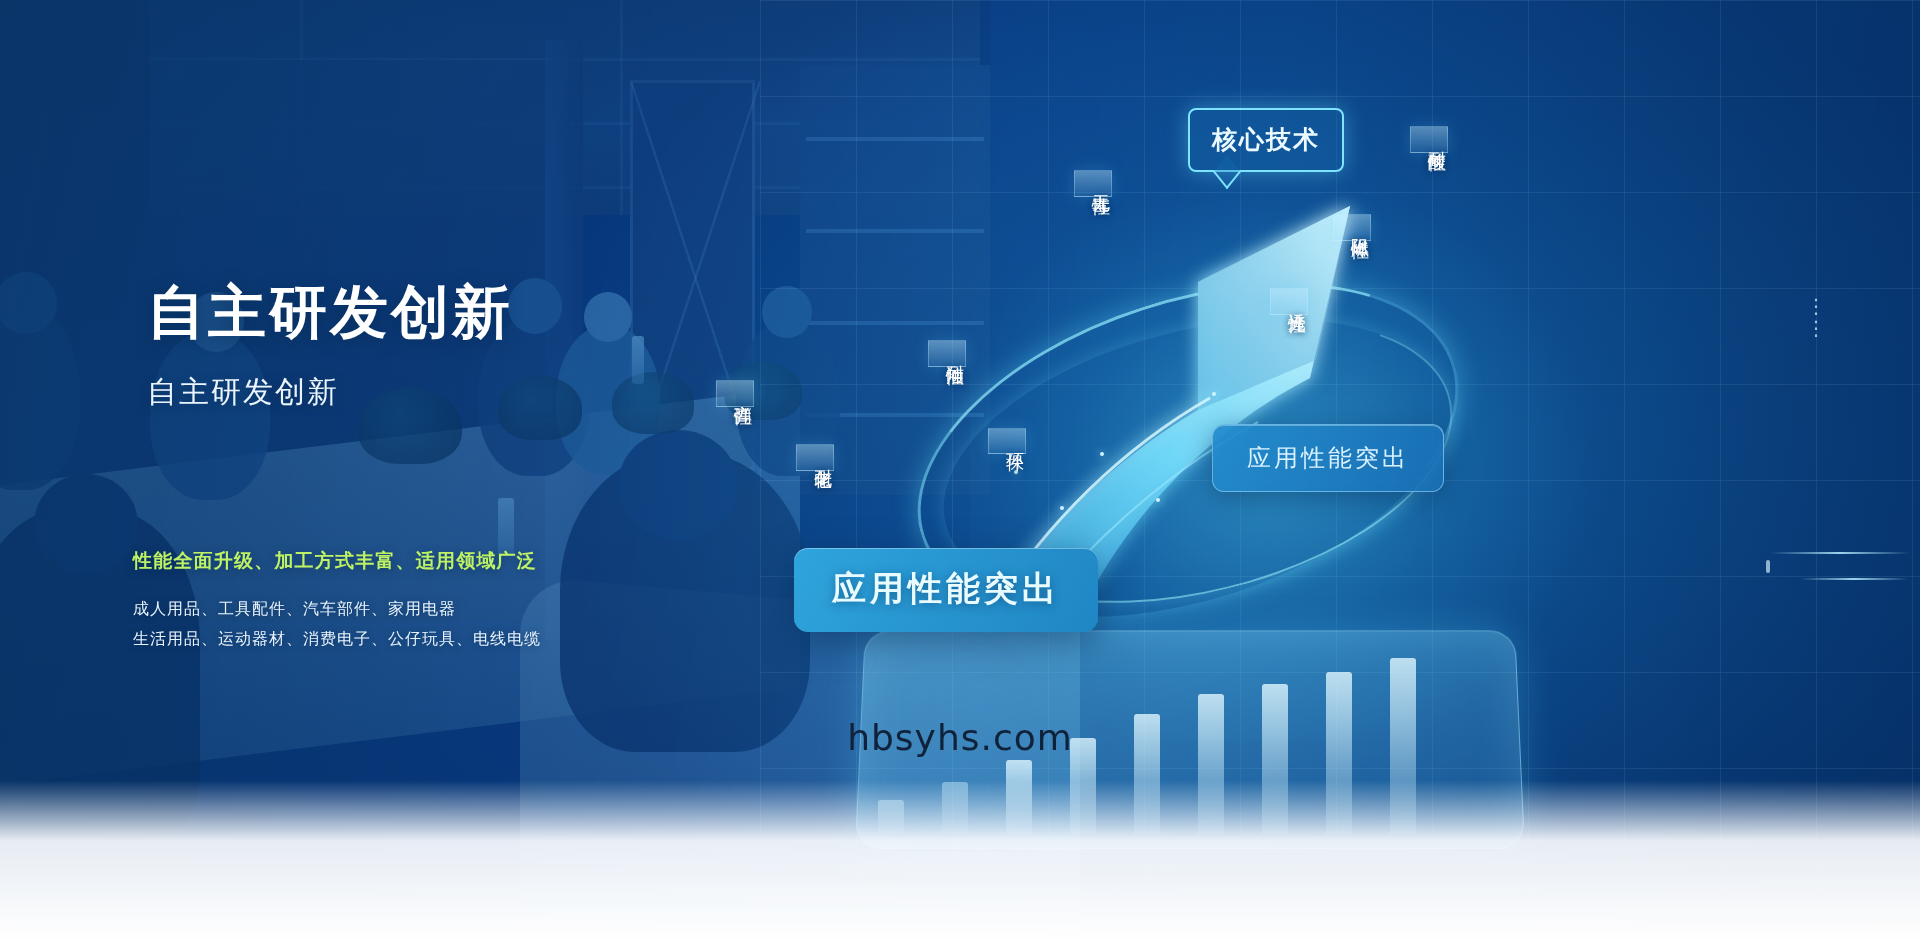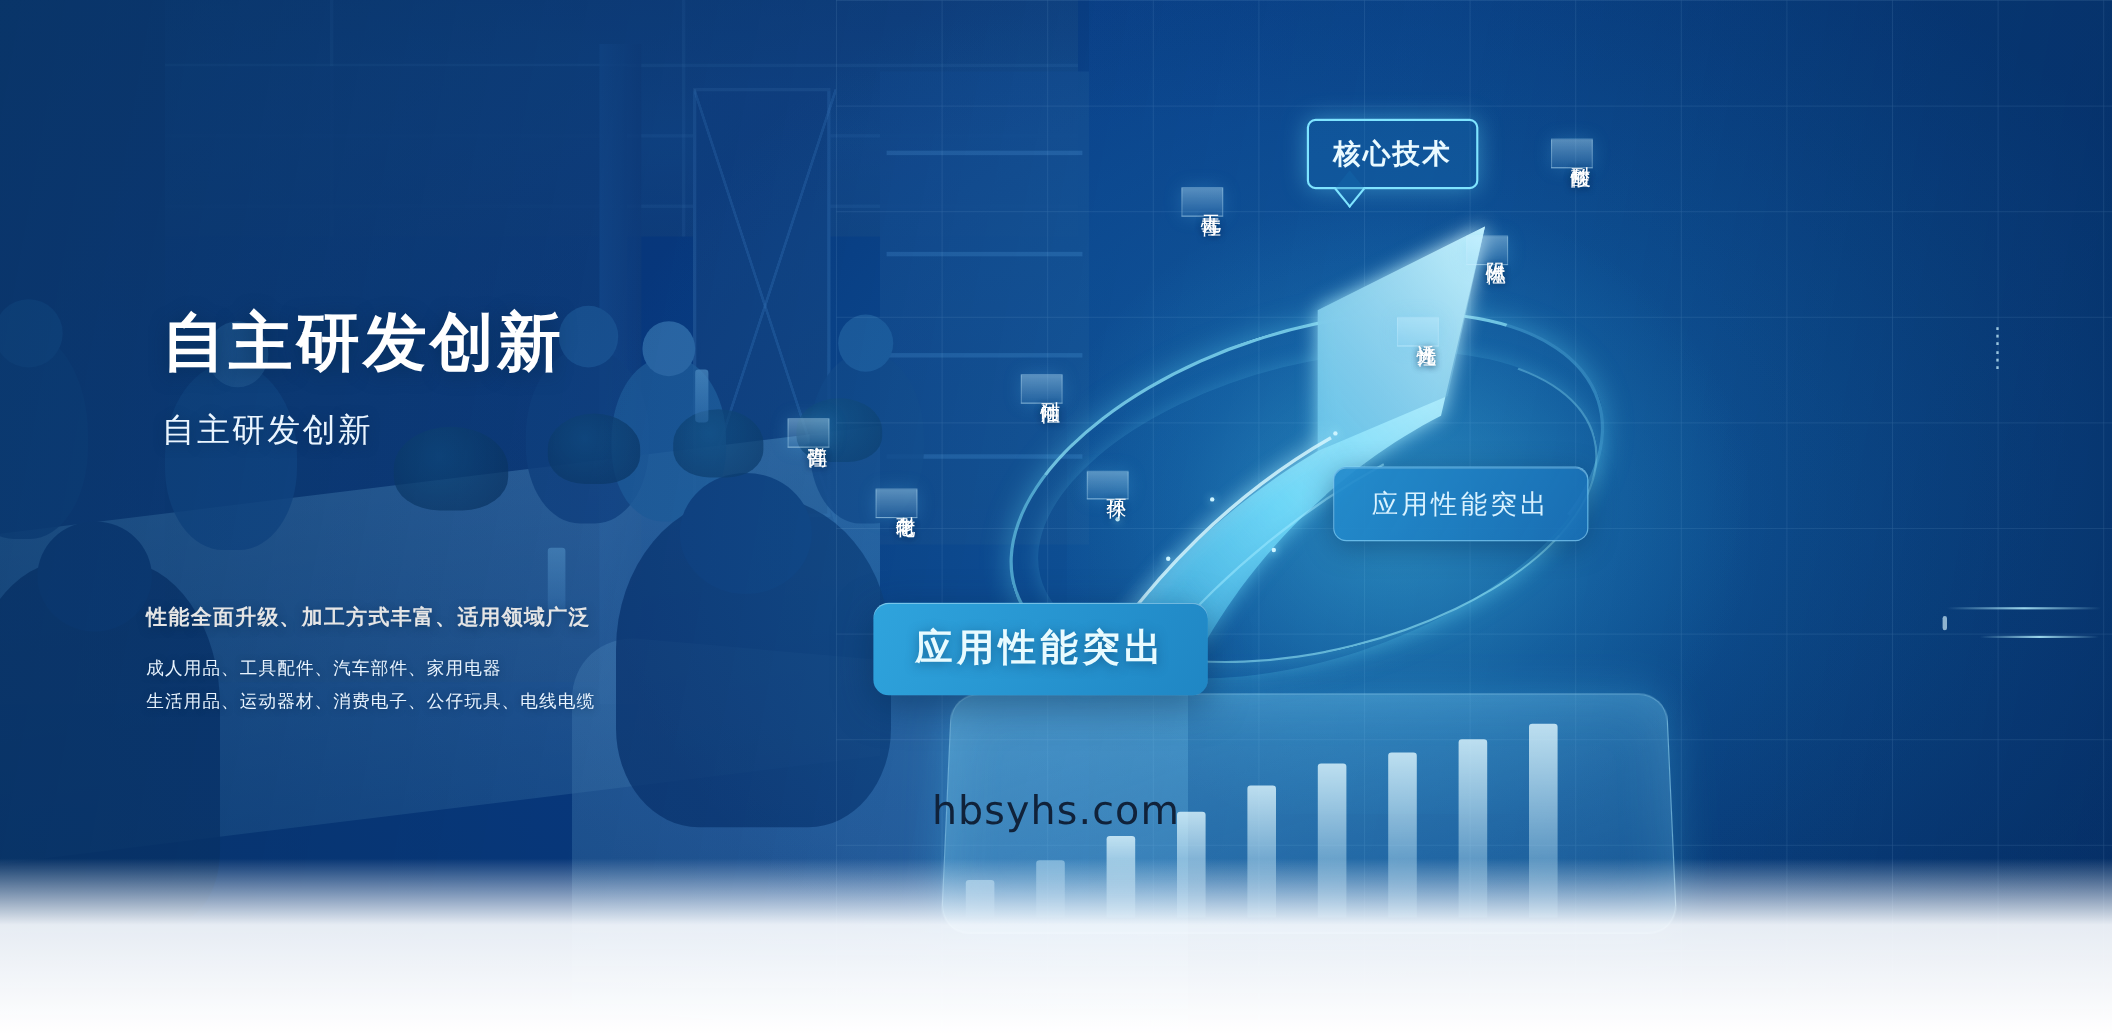--- a/index.html
+++ b/index.html
@@ -67,21 +67,21 @@
           background-size:96px 96px; }
 
   
   .copy { position:absolute; left:147px; top:248px; width:700px;margin-top:32px; }
   .h1 { font-size:58px; font-weight:700; color:#fff; letter-spacing:3px;
         text-shadow:0 3px 16px rgba(4,38,72,.55); line-height:1.1; }
   .sub { margin-top:26px; font-size:30px; font-weight:500; color:#eaf5ff;
          line-height:1.44; letter-spacing:2px; text-shadow:0 2px 10px rgba(4,38,72,.5); }
 
   .lower { position:absolute; left:133px; top:548px; width:760px; }
-  .lead { font-size:19px; font-weight:700; color:#e5e5e5; letter-spacing:1.2px;
+  .lead { font-size:19px; font-weight:700; color:#bef264; letter-spacing:1.2px;
           text-shadow:0 2px 8px rgba(4,38,72,.5); }
   .li { margin-top:20px; font-size:16px; color:#e9f4ff; letter-spacing:1px;
         line-height:1.9; text-shadow:0 1px 6px rgba(4,38,72,.5); }
 
   
   .info { position:absolute; left:760px; top:0; width:1160px; height:940px; }
 
   
   .halo { position:absolute; left:210px; top:180px; width:620px; height:560px;
           background:radial-gradient(ellipse at 48% 52%,rgba(90,225,255,.34),rgba(60,190,245,.13) 42%,transparent 72%); }

